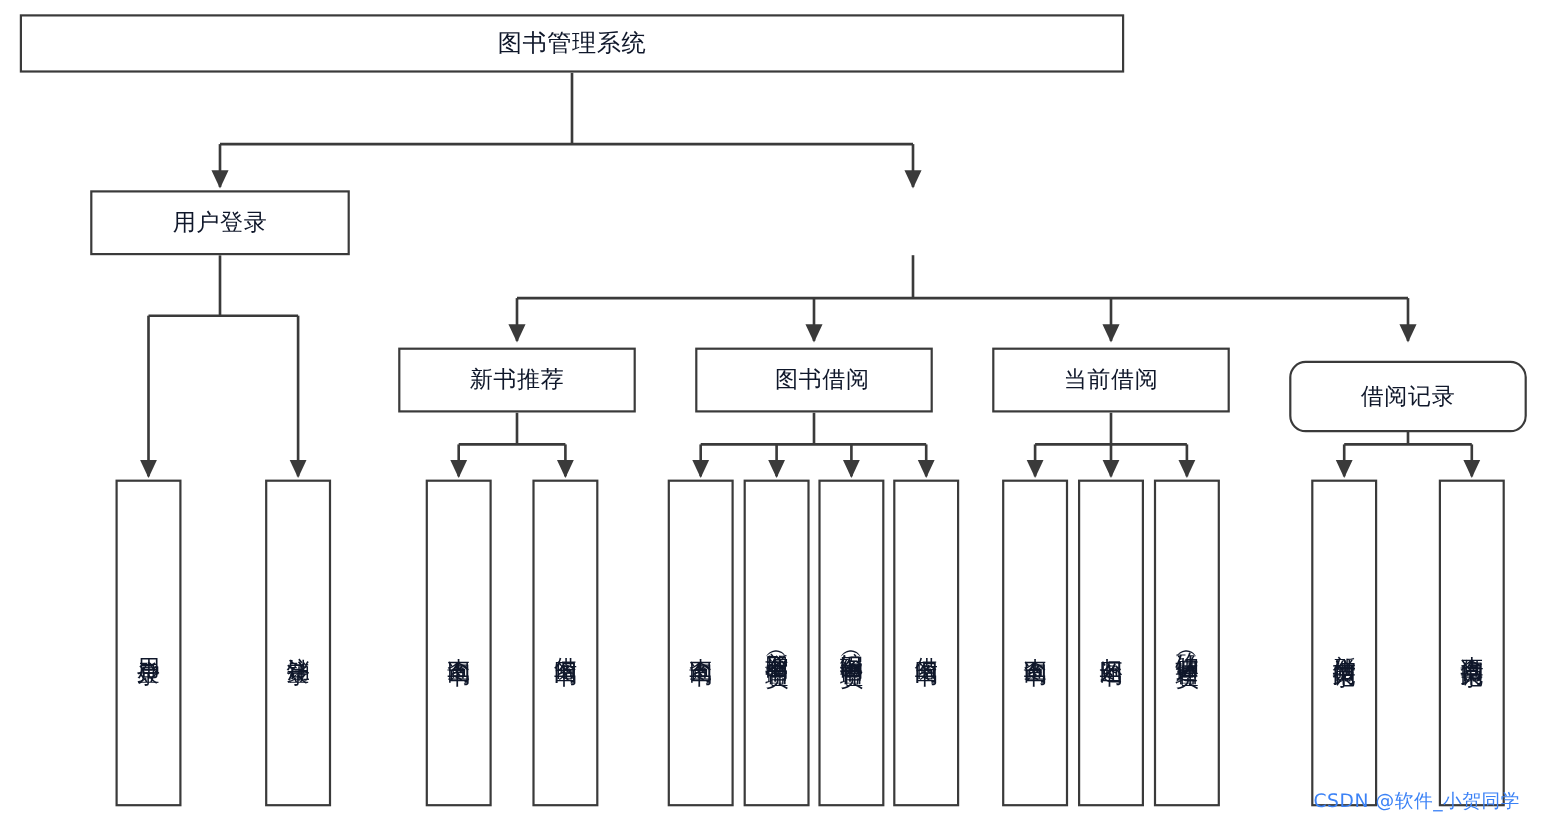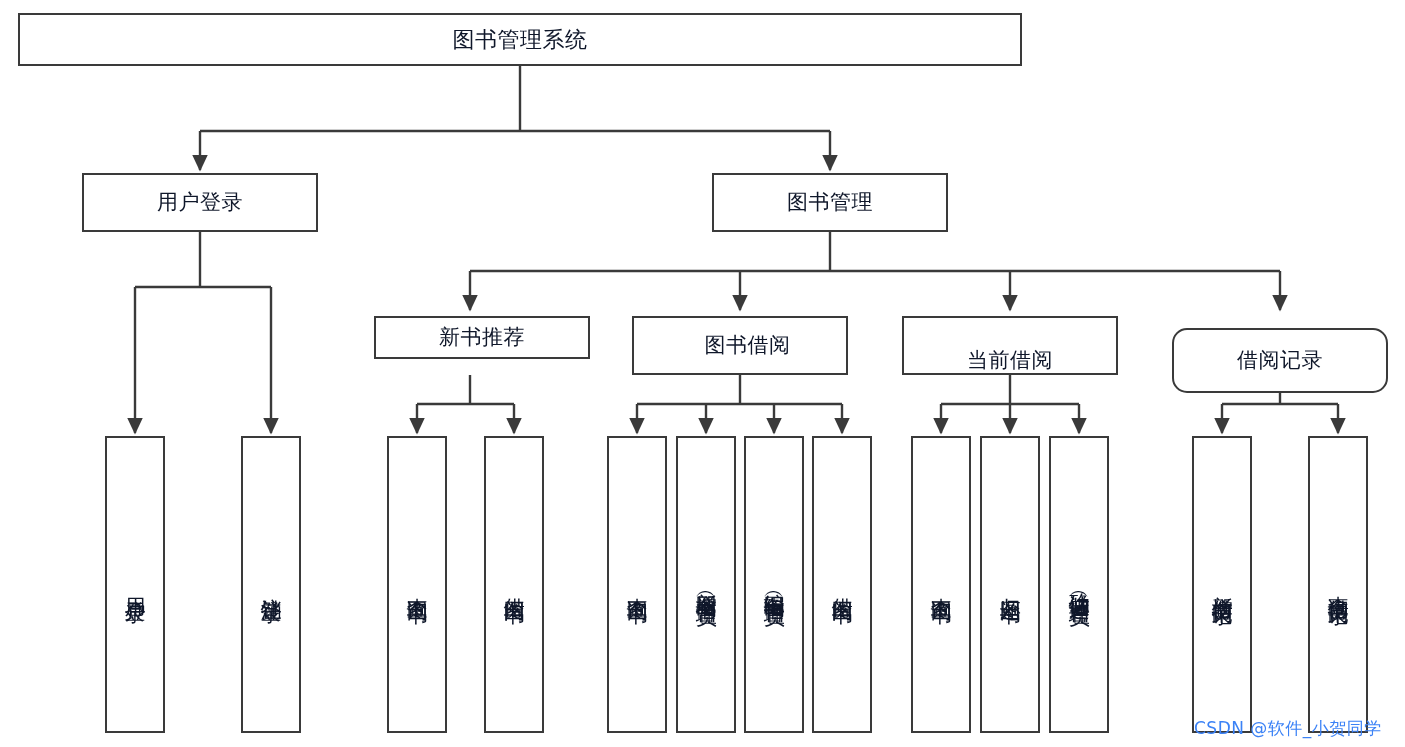--- a/index.html
+++ b/index.html
@@ -129,31 +129,28 @@
     </g>
   </svg>
 
   <div class="node horiz root" style="left:18px; top:13px; width:1004px; height:53px;">
     <span class="label">图书管理系统</span>
   </div>
 
   <div class="node horiz" style="left:82px; top:173px; width:236px; height:59px;">
     <span class="label">用户登录</span>
   </div>
-  <div class="node horiz" style="left:712px; top:173px; width:236px; height:59px;">
-    <span class="label">图书管理</span>
-  </div>
-
-  <div class="node horiz" style="left:374px; top:316px; width:216px; height:43px;">
+
+  <div class="node horiz" style="left:362px; top:316px; width:216px; height:59px;">
     <span class="label">新书推荐</span>
   </div>
   <div class="node horiz" style="left:632px; top:316px; width:216px; height:59px;padding-left:15px;">
     <span class="label">图书借阅</span>
   </div>
-  <div class="node horiz" style="left:902px; top:316px; width:216px; height:59px;align-items:flex-end;">
+  <div class="node horiz" style="left:902px; top:316px; width:216px; height:59px;">
     <span class="label">当前借阅</span>
   </div>
   <div class="node horiz" style="left:1172px; top:328px; width:216px; height:65px;border-radius:15px;">
     <span class="label">借阅记录</span>
   </div>
 
   <div class="node vert" style="left:105px; top:436px; width:60px; height:297px;">
     <span class="label">用户登录</span>
   </div>
   <div class="node vert" style="left:241px; top:436px; width:60px; height:297px;">

